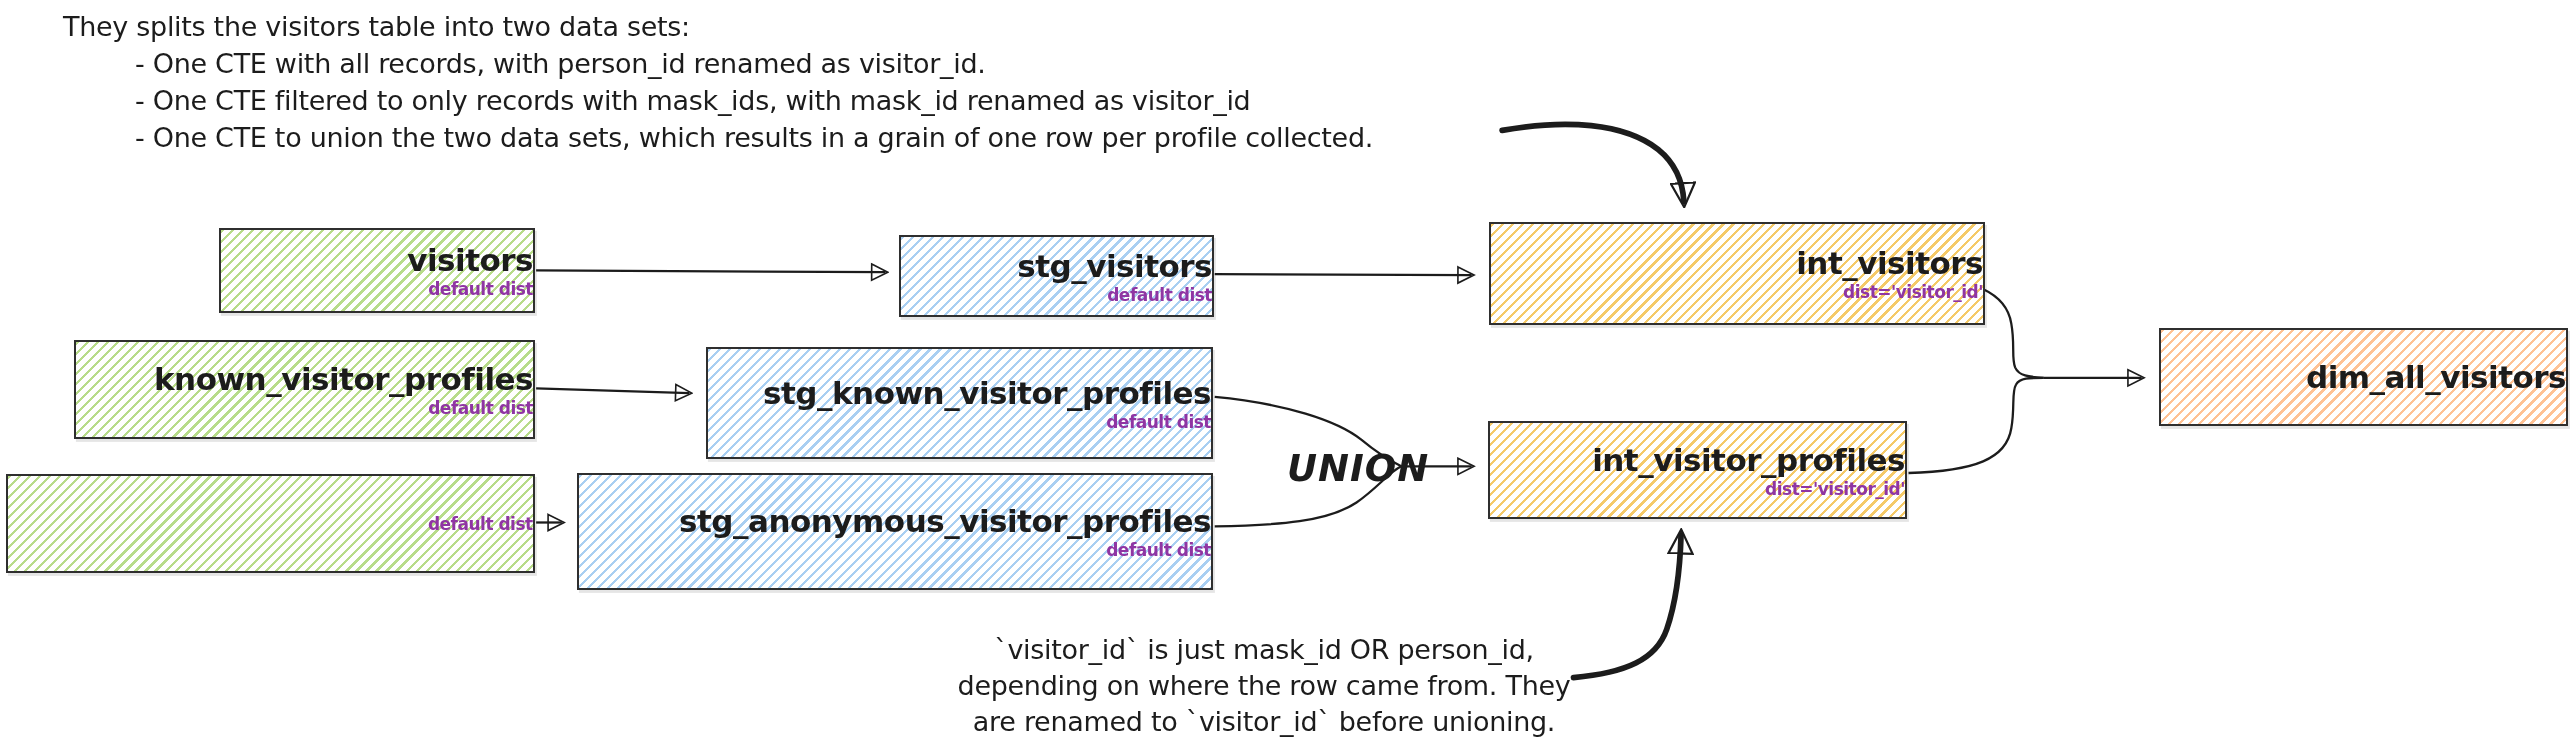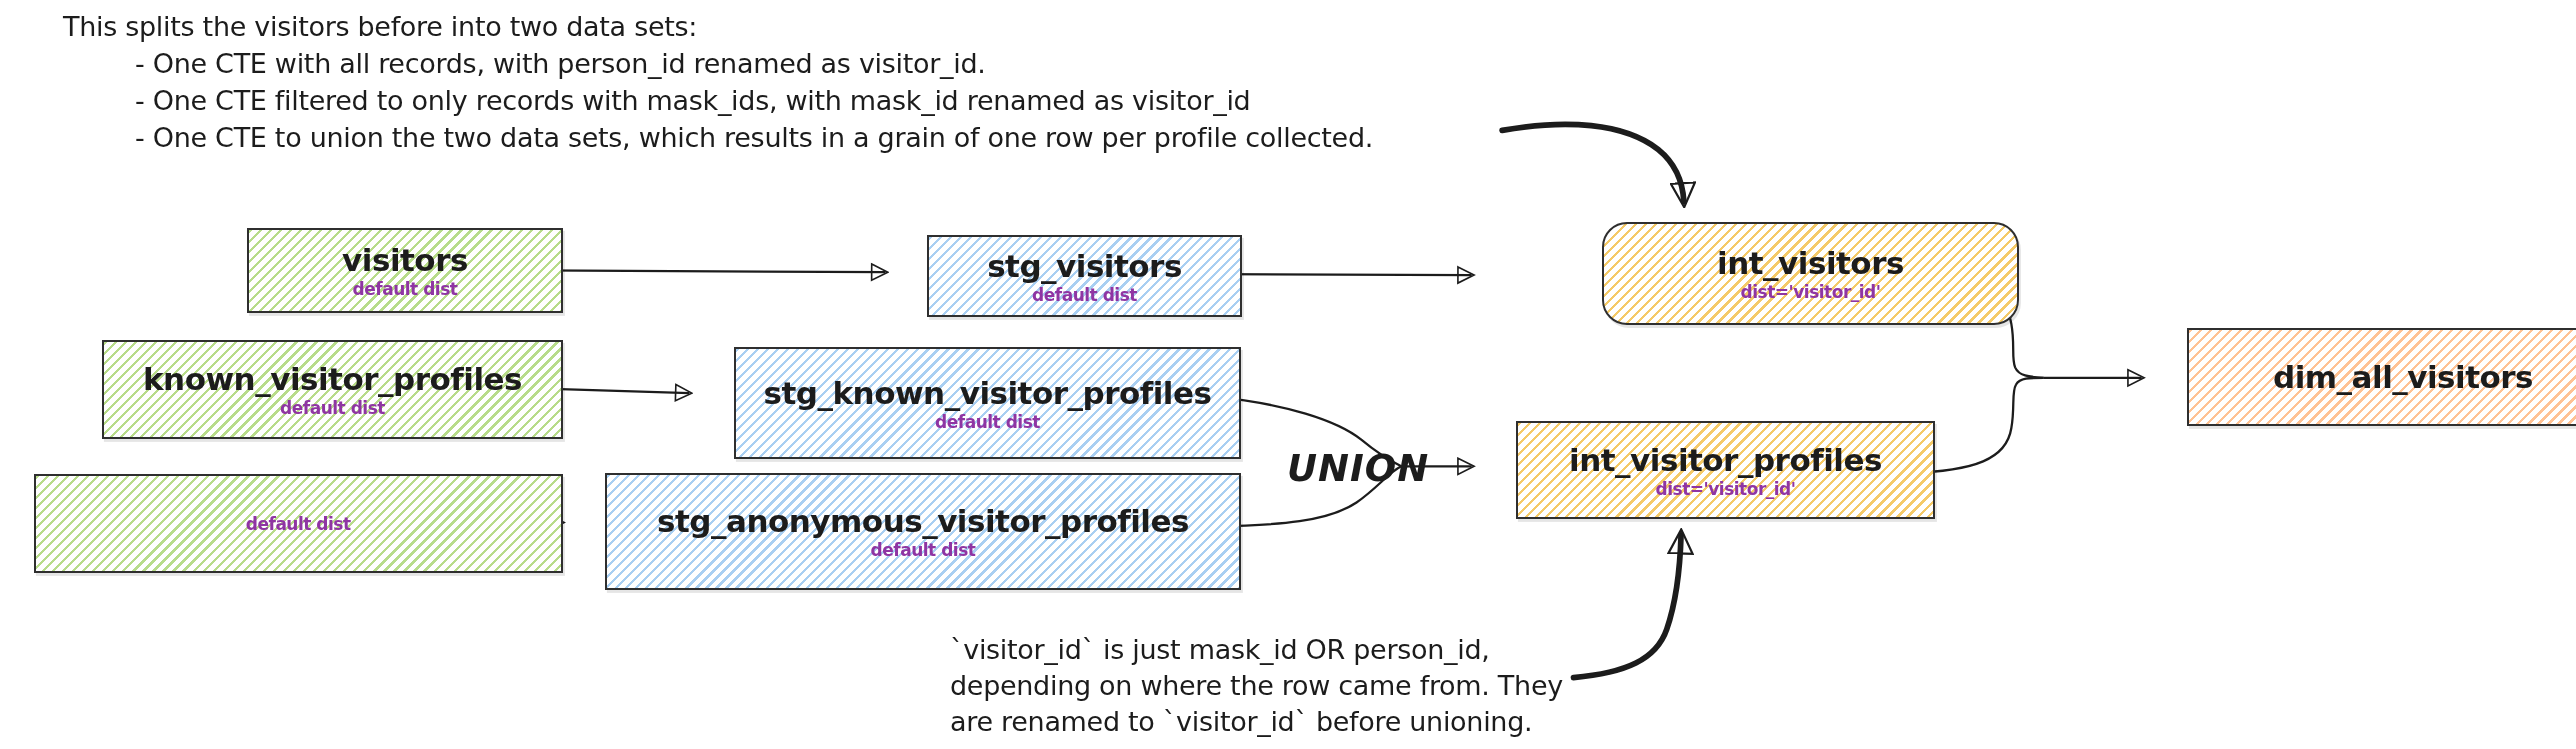--- a/index.html
+++ b/index.html
@@ -13,43 +13,42 @@
   }
   .edges{position:absolute;left:0;top:0;width:2576px;height:749px;pointer-events:none;}
   .edges path{fill:none;stroke:var(--ink,#1c1c1c);}
   .conn{stroke-width:2.4px;}
   .annot{stroke-width:6px;stroke-linecap:round;}
 
   .node{
     position:absolute;
     box-sizing:border-box;
     border:2.3px solid var(--border,#2f2f2f);
-    display:flex;flex-direction:column;align-items:center;justify-content:center;
+    display:flex;flex-direction:column;align-items:flex-end;justify-content:center;
     gap:1px;
     box-shadow:1.9px 2.9px 0 rgba(0,0,0,0.10);
-    margin-left:28px;
   }
   .node .node-title{
     font-size:31px;font-weight:600;color:var(--ink,#1c1c1c);
     white-space:nowrap;letter-spacing:-0.5px;
   }
   .node .node-sub{
     font-size:17px;font-weight:600;color:var(--label-purple,#8f35a3);
     white-space:nowrap;letter-spacing:-0.5px;
   }
   .node .node-sub:empty{display:none;}
 
   .green{background:repeating-linear-gradient(135deg,var(--hatch-green,#b8dc8a) 0 2.3px,#fff 2.3px 7.1px);}
   .blue{background:repeating-linear-gradient(135deg,var(--hatch-blue,#a9cff2) 0 2.3px,#fff 2.3px 7.1px);}
   .yellow{background:repeating-linear-gradient(135deg,var(--hatch-yellow,#f6cd71) 0 2.3px,#fff 2.3px 7.1px);}
   .orange{background:repeating-linear-gradient(135deg,var(--hatch-orange,#ffc294) 0 2.3px,#fff 2.3px 7.1px);padding-left:23px;}
 
   .note{position:absolute;font-size:27px;line-height:37px;white-space:nowrap;letter-spacing:-0.3px;}
   .note .indent{padding-left:72px;}
-  .bottom-note{text-align:left;white-space:normal;width:628px;line-height:36px;}
+  .bottom-note{text-align:center;white-space:normal;width:628px;line-height:36px;}
   .union-label{
     position:absolute;font-size:37px;font-style:italic;font-weight:600;
     letter-spacing:1px;white-space:nowrap;
   }
 </style>
 </head>
 <body>
 
 <div class="canvas">
 
@@ -74,37 +73,37 @@
 
     <path class="conn" d="M2003,289 C2075,292 2108,308 2113,340 C2117,362 2113,376 2117,386 C2121,395 2131,396 2147,397"></path>
     <path class="conn" d="M2005,497 C2075,495 2108,482 2113,450 C2117,428 2113,412 2118,404 C2122,397 2132,397 2147,397"></path>
     <path class="conn" d="M2147,397 L2250,397" marker-end="url(#ah)"></path>
 
     <path class="annot" d="M1578,137 C1645,125 1706,129 1742,157 C1763,174 1768,194 1769,212" marker-end="url(#ahBig)"></path>
     <path class="annot" d="M1653,712 C1708,707 1740,693 1751,661 C1761,632 1765,596 1766,562" marker-end="url(#ahBig)"></path>
   </svg>
 
   <div class="note" style="left:63px;top:7.6px;">
-    <div>This splits the visitors before into two data sets:</div>
+    <div>They splits the visitors table into two data sets:</div>
     <div class="indent">- One CTE with all records, with person_id renamed as visitor_id.</div>
     <div class="indent">- One CTE filtered to only records with mask_ids, with mask_id renamed as visitor_id</div>
     <div class="indent">- One CTE to union the two data sets, which results in a grain of one row per profile collected.</div>
   </div>
 
   <div class="node green" style="left:219px;top:228px;width:316px;height:85px;">
     <div class="node-title">visitors</div>
     <div class="node-sub">default dist</div>
   </div>
 
   <div class="node blue" style="left:899px;top:235px;width:315px;height:82px;">
     <div class="node-title">stg_visitors</div>
     <div class="node-sub">default dist</div>
   </div>
 
-  <div class="node yellow" style="left:1574px;top:222px;width:417px;height:103px;border-radius:25px;">
+  <div class="node yellow" style="left:1489px;top:222px;width:496px;height:103px;">
     <div class="node-title">int_visitors</div>
     <div class="node-sub">dist='visitor_id'</div>
   </div>
 
   <div class="node green" style="left:74px;top:340px;width:461px;height:99px;">
     <div class="node-title">known_visitor_profiles</div>
     <div class="node-sub">default dist</div>
   </div>
 
   <div class="node blue" style="left:706px;top:347px;width:507px;height:112px;">

